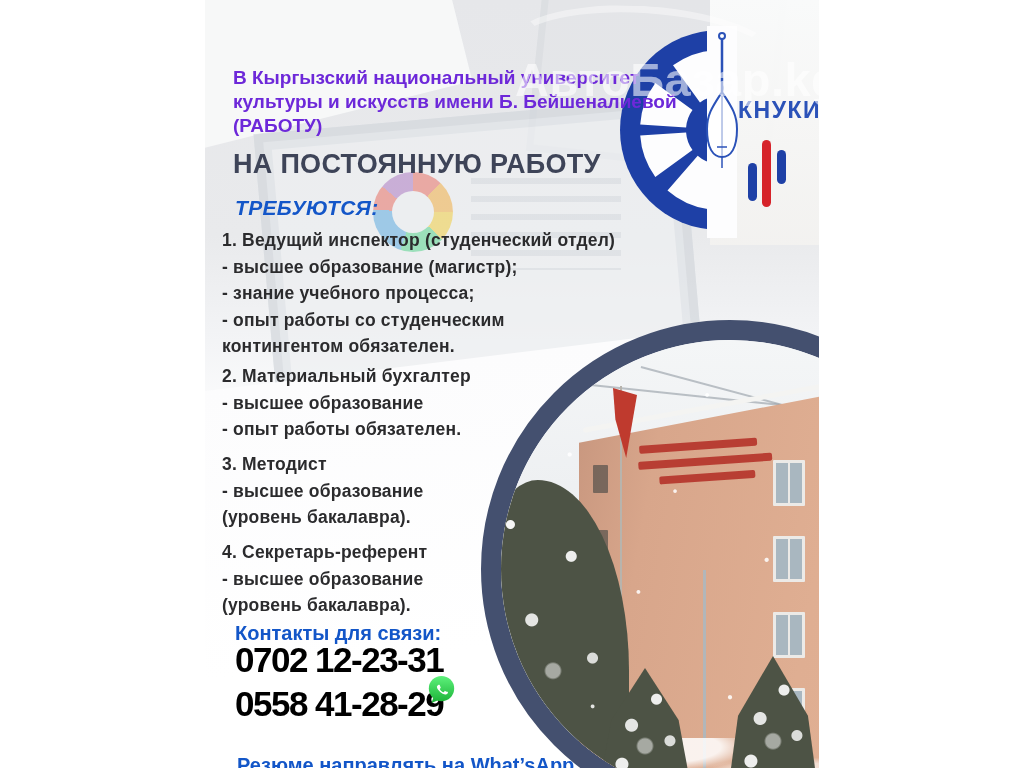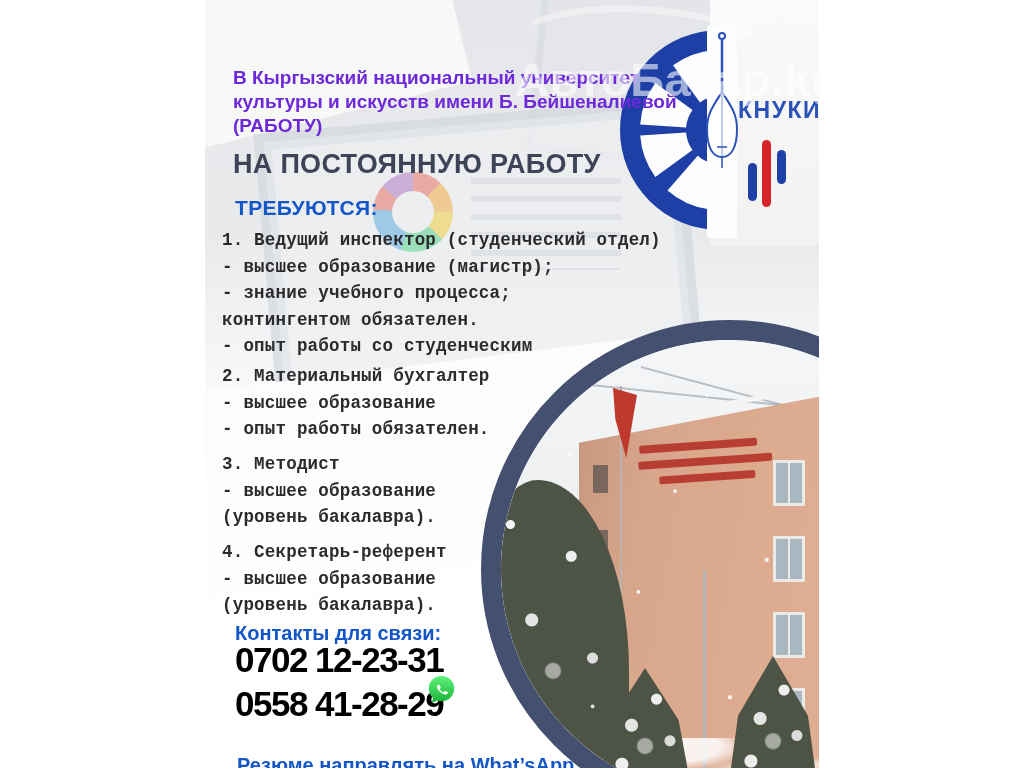--- a/index.html
+++ b/index.html
@@ -39,23 +39,23 @@
   
   .watermark{position:absolute;left:310px;top:52px;z-index:60;pointer-events:none;
     font-size:47px;font-weight:700;letter-spacing:.5px;color:rgba(255,255,255,.58);white-space:nowrap;}
   .wm-arc{position:absolute;left:305px;top:6px;width:255px;height:78px;z-index:60;pointer-events:none;
     border:7px solid transparent;border-top-color:rgba(255,255,255,.4);border-radius:50% 60% 0 0;transform:rotate(2deg);}
 
   
   .uni{position:absolute;left:28px;top:66px;z-index:20;}
   .uni div{font-size:19px;font-weight:700;line-height:24px;color:#6d28d9;}
   .headline{position:absolute;left:28px;top:149px;z-index:20;font-size:27px;font-weight:700;letter-spacing:.3px;color:#3e4458;}
-  .subhead{position:absolute;left:30px;top:196px;z-index:20;font-size:21px;font-weight:700;letter-spacing:.3px;color:#1356c8;}
+  .subhead{position:absolute;left:30px;top:196px;z-index:20;font-size:21px;font-weight:700;letter-spacing:.3px;color:#1356c8;font-style:italic;}
   .vac{position:absolute;left:17px;z-index:20;}
-  .vac div{font-size:17.5px;font-weight:700;line-height:26.5px;letter-spacing:.2px;color:#2b2b2d;font-family:Liberation Mono, monospace;}
+  .vac div{font-size:17.5px;font-weight:700;line-height:26.5px;letter-spacing:.2px;color:#2b2b2d;}
   .vac-1{top:227px;} .vac-2{top:363px;} .vac-3{top:451px;} .vac-4{top:539px;}
   .contacts-label{position:absolute;left:30px;top:622px;z-index:20;font-size:20px;font-weight:700;color:#1356c8;}
   .phone{position:absolute;left:30px;z-index:20;font-size:35px;font-weight:700;letter-spacing:-1.5px;color:#000000;}
   .phone-1{top:640px;} .phone-2{top:684px;}
   .wa-icon{position:absolute;left:222px;top:675px;width:29px;height:29px;z-index:21;}
   .resume-note{position:absolute;left:32px;top:722px;z-index:20;font-size:20px;font-weight:700;color:#1356c8;margin-top:32px;}
 
   
   .photo-ring{position:absolute;left:276px;top:320px;width:498px;height:498px;z-index:8;
     border-radius:50%;border:20px solid #44506f;box-sizing:border-box;}
@@ -153,22 +153,22 @@
     <div>(РАБОТУ)</div>
   </div>
 
   <div class="headline">НА ПОСТОЯННУЮ РАБОТУ</div>
   <div class="subhead">ТРЕБУЮТСЯ:</div>
 
   <div class="vac vac-1">
     <div>1. Ведущий инспектор (студенческий отдел)</div>
     <div>- высшее образование (магистр);</div>
     <div>- знание учебного процесса;</div>
+    <div>- опыт работы со студенческим</div>
     <div>контингентом обязателен.</div>
-    <div>- опыт работы со студенческим</div>
   </div>
   <div class="vac vac-2">
     <div>2. Материальный бухгалтер</div>
     <div>- высшее образование</div>
     <div>- опыт работы обязателен.</div>
   </div>
   <div class="vac vac-3">
     <div>3. Методист</div>
     <div>- высшее образование</div>
     <div>(уровень бакалавра).</div>

